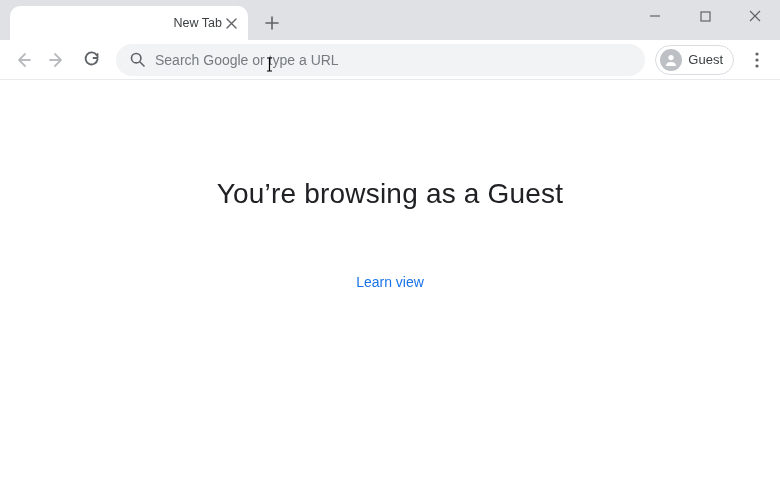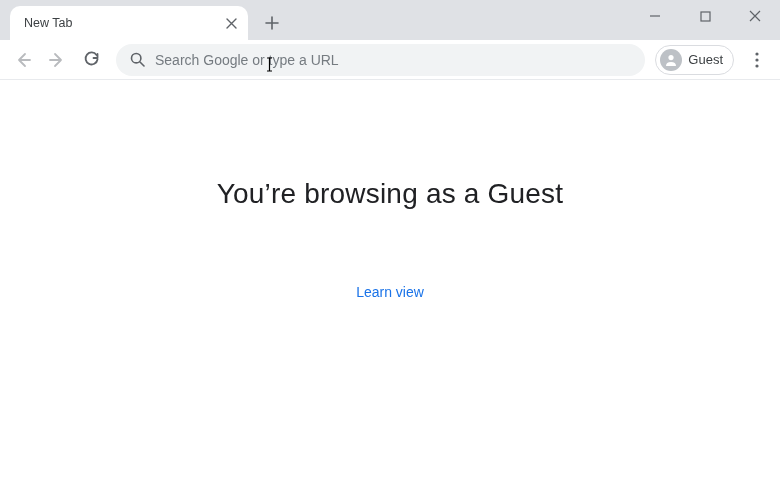--- a/index.html
+++ b/index.html
@@ -10,20 +10,21 @@
     color: #202124;
   }
 
   
   .titlebar {
     height: 40px;
     background: #dfe1e5;
     display: flex;
     align-items: flex-end;
     position: relative;
+    text-align: right;
   }
   .tab {
     margin-left: 10px;
     height: 34px;
     width: 238px;
     background: #ffffff;
     border-top-left-radius: 10px;
     border-top-right-radius: 10px;
     display: flex;
     align-items: center;
@@ -131,21 +132,21 @@
     height: calc(500px - 80px);
     display: flex;
     flex-direction: column;
     align-items: center;
     padding-top: 98px;
   }
   .heading {
     font-size: 28px;
     font-weight: 400;
     color: #202124;
-    margin-bottom: 30px;
+    margin-bottom: 20px;
     letter-spacing: 0.2px;
   }
   .body-text {
     width: 410px;
     font-size: 14px;
     line-height: 20px;
     color: #3c4043;
     text-align: left;
   }
   .learn-link {

